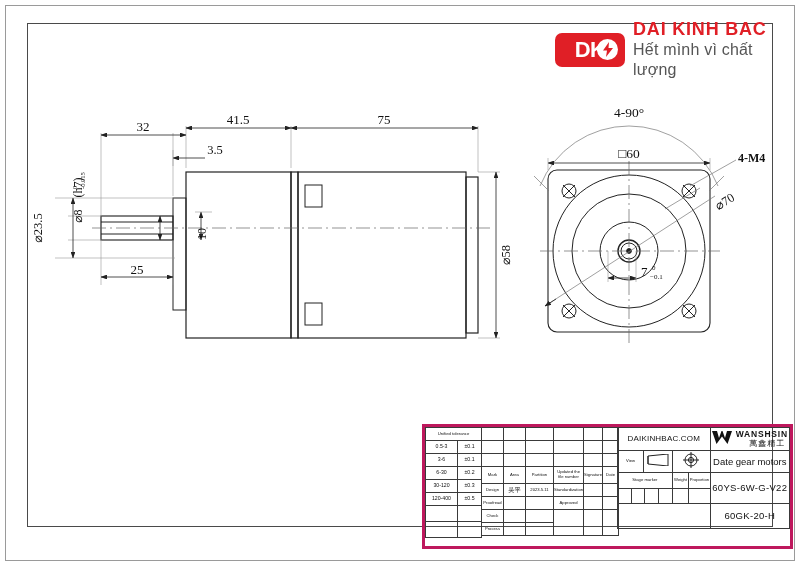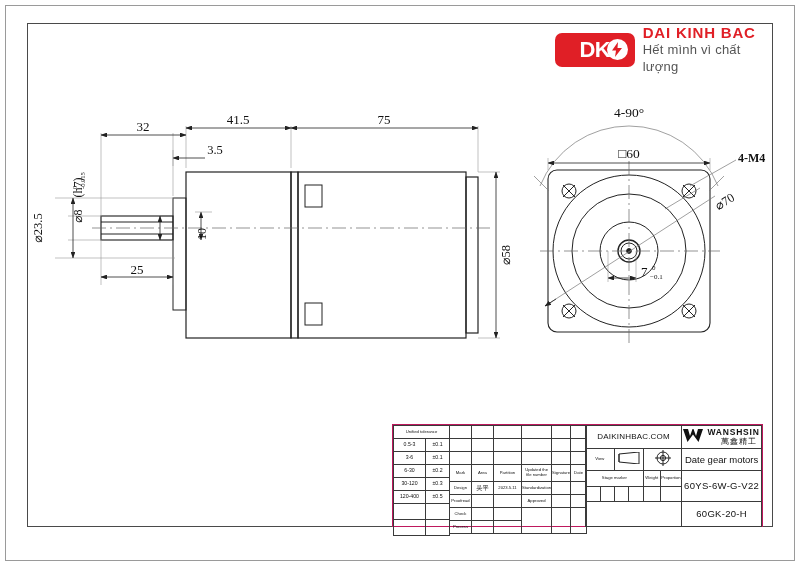--- a/index.html
+++ b/index.html
@@ -50,34 +50,34 @@
   }
   .logo-bolt {
     position:absolute; right:7px; top:6px; width:21px; height:21px;
     background:#fff; border-radius:50%;
     display:flex; align-items:center; justify-content:center;
   }
   .logo-bolt svg { display:block; }
   .logo-txt { display:flex; flex-direction:column; justify-content:center; }
   .logo-title {
     color:#e01f26; font-family:"Liberation Sans", sans-serif;
-    font-weight:bold; font-size:15px; letter-spacing:0.8px; line-height:1.15;
+    font-weight:bold; font-size:18px; letter-spacing:0.8px; line-height:1.15;
   }
   .logo-sub {
     color:#555; font-family:"Liberation Sans", sans-serif;
-    font-size:13px; line-height:1.3; letter-spacing:0.2px;
+    font-size:16px; line-height:1.3; letter-spacing:0.2px;
   }
 
   
   .draw { position:absolute; left:0; top:0; }
 
   
   .title-block {
-    position:absolute; left:392px; top:424px; width:371px; height:103px;
-    border:1px solid #be185d;
+    position:absolute; left:422px; top:424px; width:371px; height:125px;
+    border:3px solid #be185d;
   }
   table.tb { border-collapse:collapse; font-family:"Liberation Sans", sans-serif; }
   table.tb td {
     border:0.8px solid #3a3a3a; text-align:center; vertical-align:middle;
     color:#111; padding:0; line-height:1.05;
   }
   .tb-left  { position:absolute; left:0;   top:0; }
   .tb-mid   { position:absolute; left:56px; top:0; }
   .tb-right { position:absolute; left:192px; top:0; }
 

